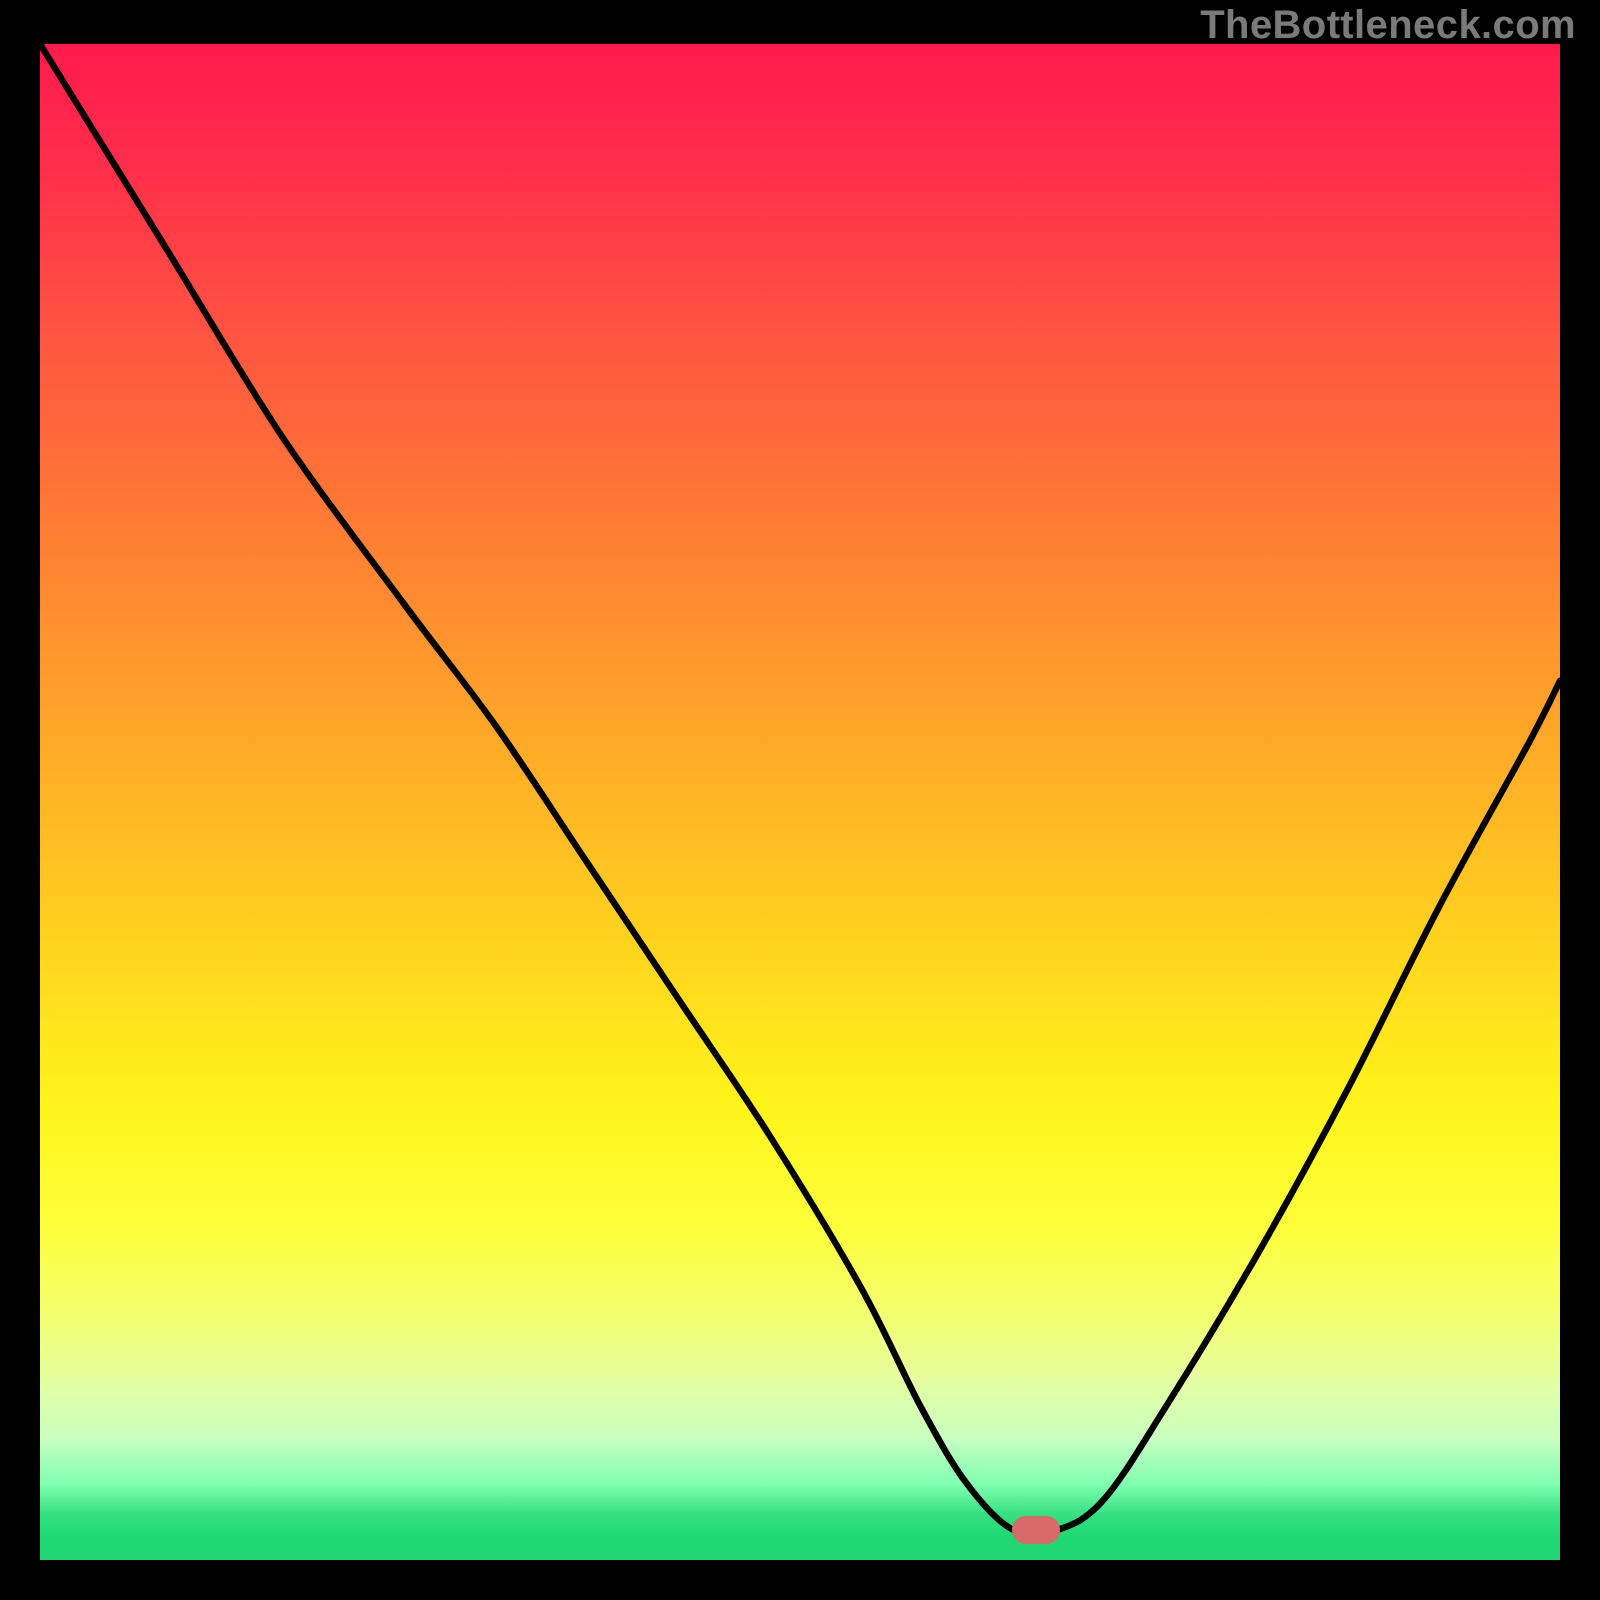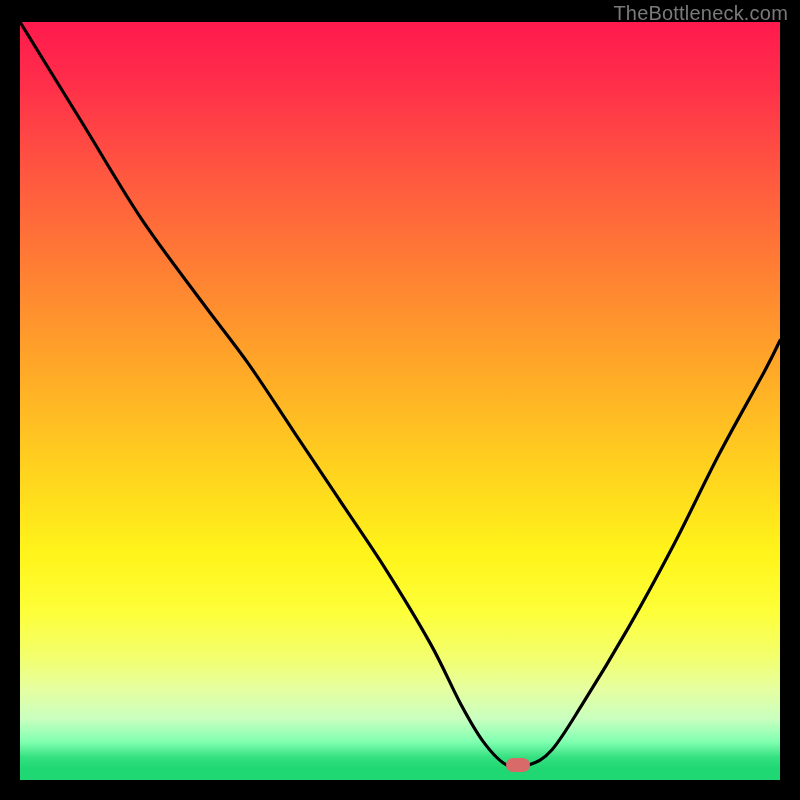--- a/index.html
+++ b/index.html
@@ -63,21 +63,21 @@
     border-radius: 7px;
     background: #d86a6a;
     transform: translate(-50%, -50%);
   }
   .watermark {
     position: absolute;
     top: 2px;
     right: 12px;
     font-family: Arial, Helvetica, sans-serif;
     font-size: 20px;
-    font-weight: normal;
+    font-weight: bold;
     color: #7a7a7a;
     letter-spacing: 0.2px;
   }
 </style>
 </head>
 <body>
 
 <div class="watermark">TheBottleneck.com</div>
 
 <div class="frame">

